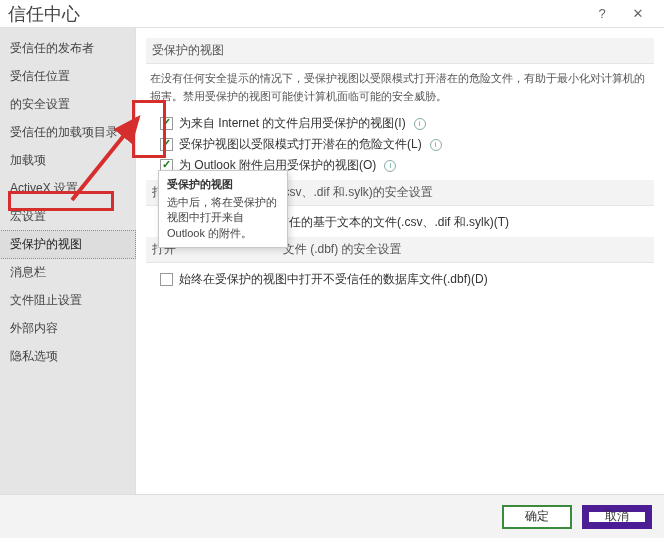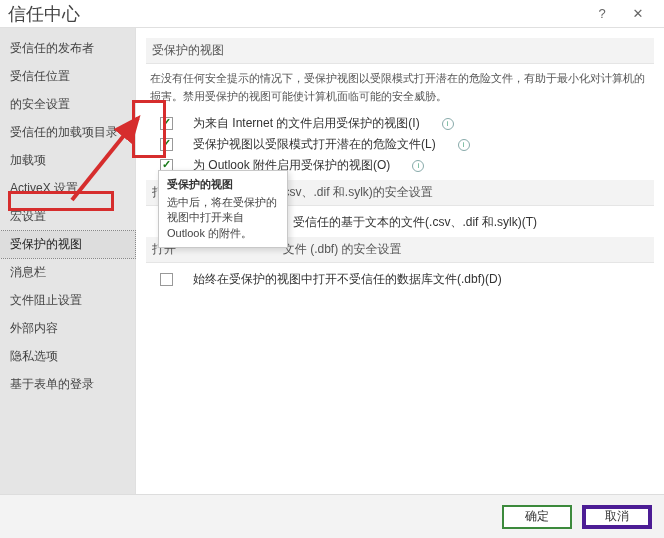--- a/index.html
+++ b/index.html
@@ -63,21 +63,21 @@
 .intro {
   font-size: 11px;
   color: #555;
   line-height: 1.6;
   padding: 0 4px;
   margin-bottom: 8px;
 }
 .cb-row {
   display: flex;
   align-items: center;
-  gap: 20px;
+  gap: 6px;
   padding: 2px 4px 2px 14px;
   font-size: 12px;
   color: #333;
 }
 .cb {
   width: 13px; height: 13px;
   border: 1px solid #999;
   background: #fff;
   position: relative;
   flex: 0 0 13px;
@@ -125,21 +125,21 @@
   display: flex;
   align-items: center;
   justify-content: flex-end;
   padding: 8px 12px;
   gap: 10px;
 }
 .btn {
   min-width: 70px;
   height: 24px;
   background: #fff;
-  border: 4px solid #4c1d95;
+  border: 7px solid #4c1d95;
   font-size: 12px;
   color: #333;
   display: inline-flex;
   align-items: center;
   justify-content: center;
   cursor: pointer;
 }
 .btn.primary {
   border: 2px solid #3c8a3c;
 }
@@ -174,21 +174,20 @@
     <div class="side-item">的安全设置</div>
     <div class="side-item">受信任的加载项目录</div>
     <div class="side-item">加载项</div>
     <div class="side-item">ActiveX 设置</div>
     <div class="side-item">宏设置</div>
     <div class="side-item selected">受保护的视图</div>
     <div class="side-item">消息栏</div>
     <div class="side-item">文件阻止设置</div>
     <div class="side-item">外部内容</div>
     <div class="side-item">隐私选项</div>
-    <div class="side-item">基于表单的登录</div>
   </div>
 
   <div class="content">
     <div class="section-heading">受保护的视图</div>
     <div class="intro">在没有任何安全提示的情况下，受保护视图以受限模式打开潜在的危险文件，有助于最小化对计算机的损害。禁用受保护的视图可能使计算机面临可能的安全威胁。</div>
 
     <div class="cb-row">
       <span class="cb checked"></span>
       <span>为来自 Internet 的文件启用受保护的视图(I)</span>
       <span class="info-icon">i</span>

